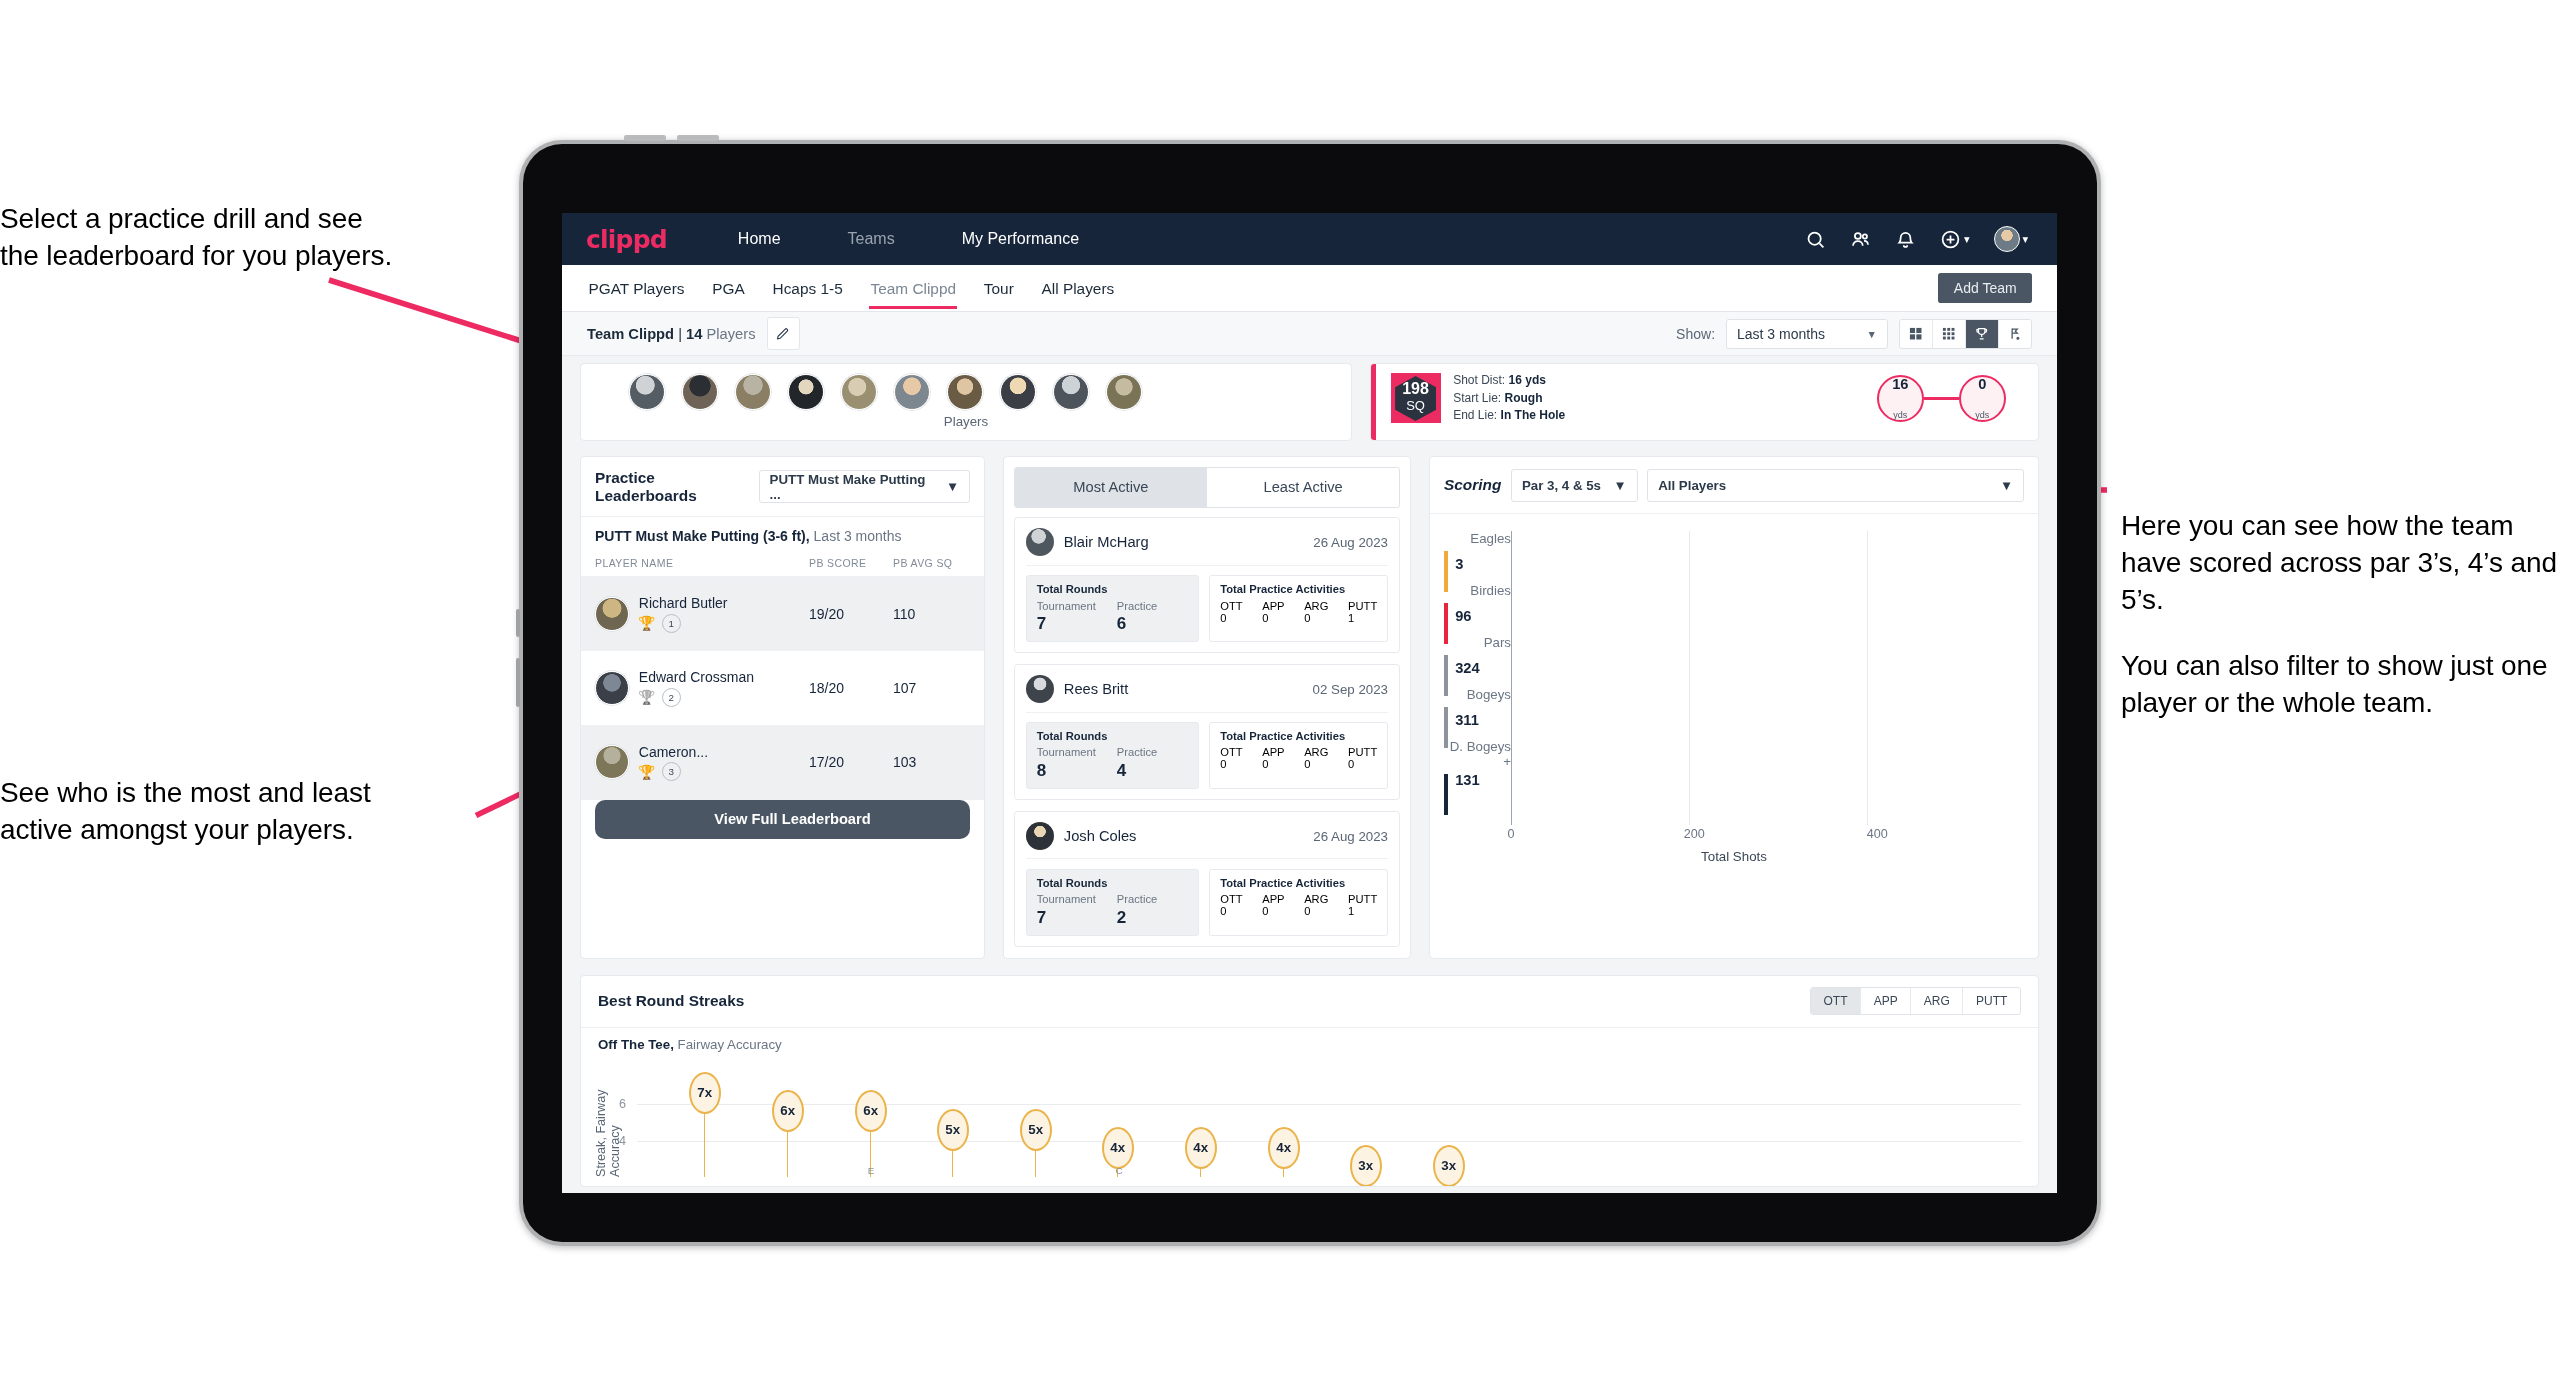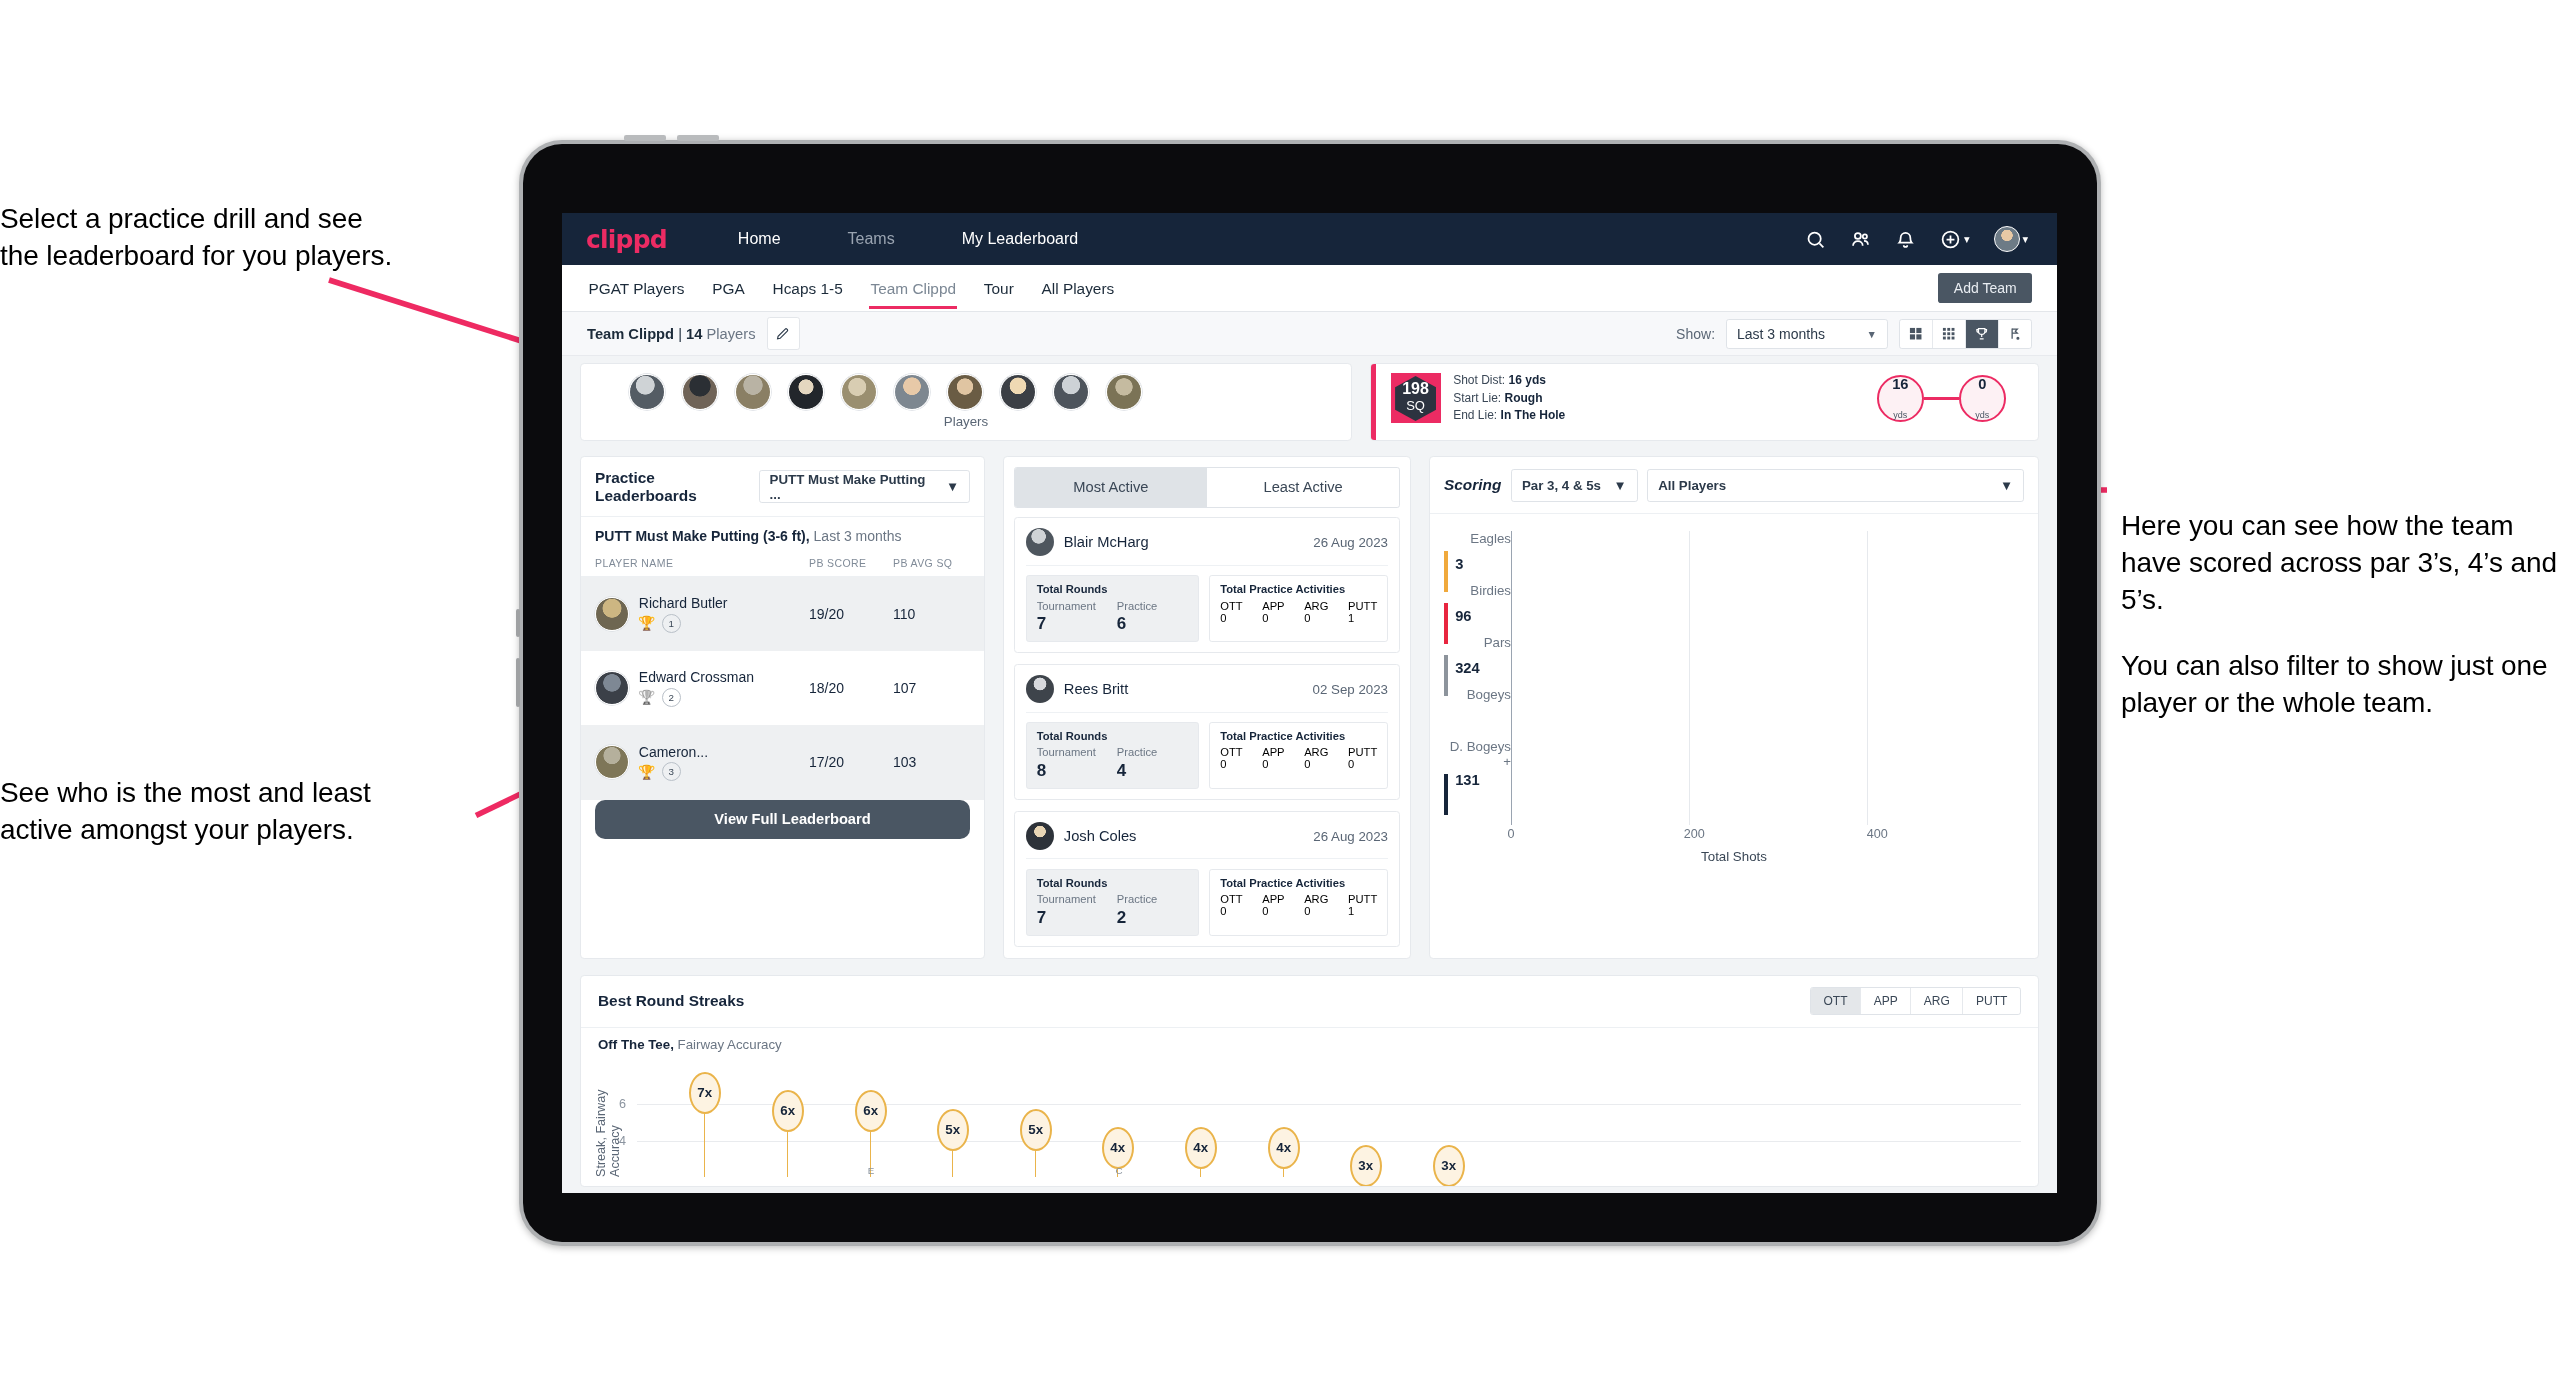--- a/index.html
+++ b/index.html
@@ -285,21 +285,21 @@
     <div class="side-btn" style="top:518px;height:49px;"></div>
     <div class="tablet-inner"></div>
 
     <div class="screen">
 
       <div class="appbar">
         <div class="logo">clippd</div>
         <div class="navlinks">
           <a href="#">Home</a>
           <a href="#" class="dim">Teams</a>
-          <a href="#">My Leaderboard</a>
+          <a href="#">My Performance</a>
         </div>
         <div class="appbar-right">
           <span class="ic">
               <svg viewBox="0 0 24 24" fill="none" stroke="currentColor" stroke-width="2">
                 <circle cx="11" cy="11" r="7"></circle>
                 <path d="M16.5 16.5 L21 21"></path>
               </svg>
             </span>
           <span class="ic">
               <svg viewBox="0 0 24 24" fill="none" stroke="currentColor" stroke-width="2">
@@ -695,20 +695,25 @@
                 <div class="bar-lbl">Pars</div>
                 <div class="bar-track">
                   <div class="bar" style="width:89.1%;"></div>
                   <div class="bar-cap" style="left:89.1%;background:#8d949c;"></div>
                   <div class="bar-val" style="left:calc(89.1% + 11.2px);">324</div>
                 </div>
               </div>
 
               <div class="bar-row">
                 <div class="bar-lbl">Bogeys</div>
+                <div class="bar-track">
+                  <div class="bar" style="width:55.5%;"></div>
+                  <div class="bar-cap" style="left:55.5%;background:#8d949c;"></div>
+                  <div class="bar-val" style="left:calc(55.5% + 11.2px);">311</div>
+                </div>
               </div>
 
               <div class="bar-row">
                 <div class="bar-lbl">D. Bogeys +</div>
                 <div class="bar-track">
                   <div class="bar" style="width:23.4%;"></div>
                   <div class="bar-cap" style="left:23.4%;background:#16253a;"></div>
                   <div class="bar-val" style="left:calc(23.4% + 11.2px);">131</div>
                 </div>
               </div>

